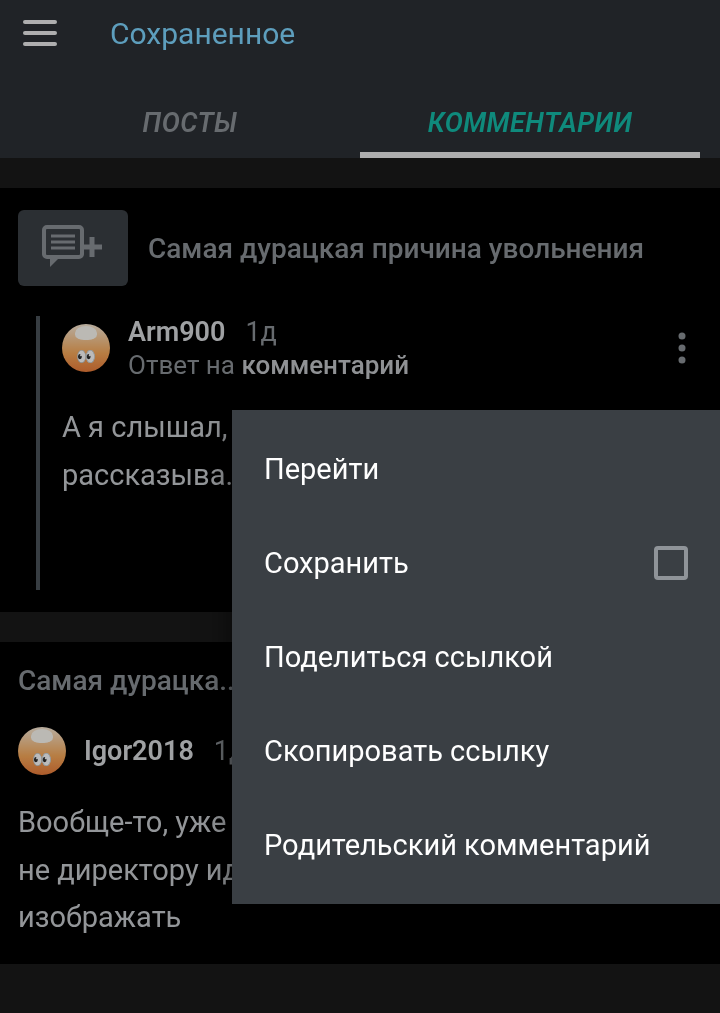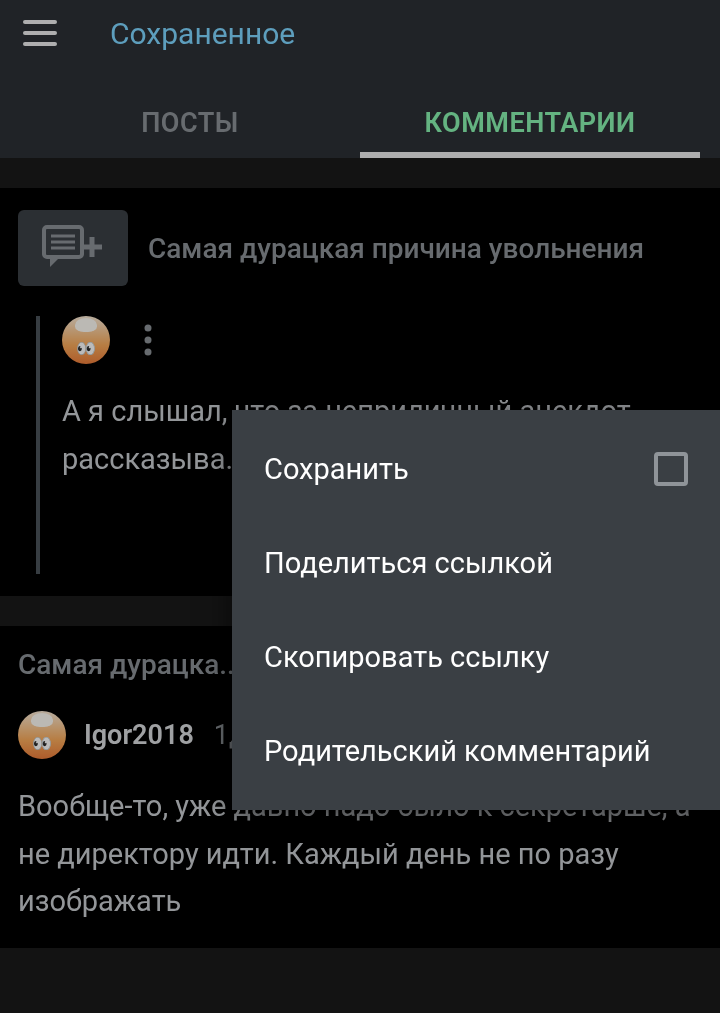--- a/index.html
+++ b/index.html
@@ -33,35 +33,36 @@
     }
     .menu-btn svg { width: 34px; height: 26px; }
     .header-title {
       color: #7dd3fc;
       font-size: 30px;
       font-weight: 400;
     }
     .tabs {
       display: flex;
       height: 70px;
+      font-style: italic;
     }
     .tab {
       flex: 1;
       display: flex;
       align-items: center;
       justify-content: center;
       color: #8a8f94;
       font-size: 27px;
       font-weight: 600;
       cursor: pointer;
       letter-spacing: 0.5px;
       position: relative;
     }
     .tab.active {
-      color: #86efac;
+      color: #14b8a6;
     }
     .tab.active::after {
       content: '';
       position: absolute;
       bottom: 0;
       left: 0;
       right: 0;
       height: 6px;
       background: #e8e9ea;
     }
@@ -242,20 +243,29 @@
         <line x1="50" y1="12" x2="50" y2="32" stroke="#8a8f94" stroke-width="5"></line>
         <line x1="40" y1="22" x2="60" y2="22" stroke="#8a8f94" stroke-width="5"></line>
       </svg>
     </div>
     <div class="post-title">Самая дурацкая причина увольнения</div>
   </div>
 
   <div class="reply-indent">
     <div class="comment-header">
       <div class="avatar"></div>
+      <div class="comment-meta">
+        <div>
+          <span class="username">Arm900</span>
+          <span class="time">1д</span>
+        </div>
+        <div class="reply-line">
+          <span>Ответ на </span><span class="reply-link">комментарий</span>
+        </div>
+      </div>
       <div class="dots-btn">
         <svg width="8" height="32" viewBox="0 0 8 32">
           <circle cx="4" cy="4" r="3.5" fill="#8a8f94"></circle>
           <circle cx="4" cy="16" r="3.5" fill="#8a8f94"></circle>
           <circle cx="4" cy="28" r="3.5" fill="#8a8f94"></circle>
         </svg>
       </div>
     </div>
     <div class="comment-body">А я слышал, что за неприличный анекдот рассказыва...</div>
     <div style="height:90px"></div>
@@ -273,20 +283,23 @@
       <span class="time">1д</span>
     </div>
   </div>
   <div class="comment-body" style="margin-left:0">Вообще-то, уже давно надо было к секретарше, а не директору идти. Каждый день не по разу изображать</div>
 </div>
 
 <div class="scrim"></div>
 
 <div class="context-menu">
   <div class="menu-item">
+    <span>Перейти</span>
+  </div>
+  <div class="menu-item">
     <span>Сохранить</span>
     <span class="checkbox"></span>
   </div>
   <div class="menu-item">
     <span>Поделиться ссылкой</span>
   </div>
   <div class="menu-item">
     <span>Скопировать ссылку</span>
   </div>
   <div class="menu-item">

